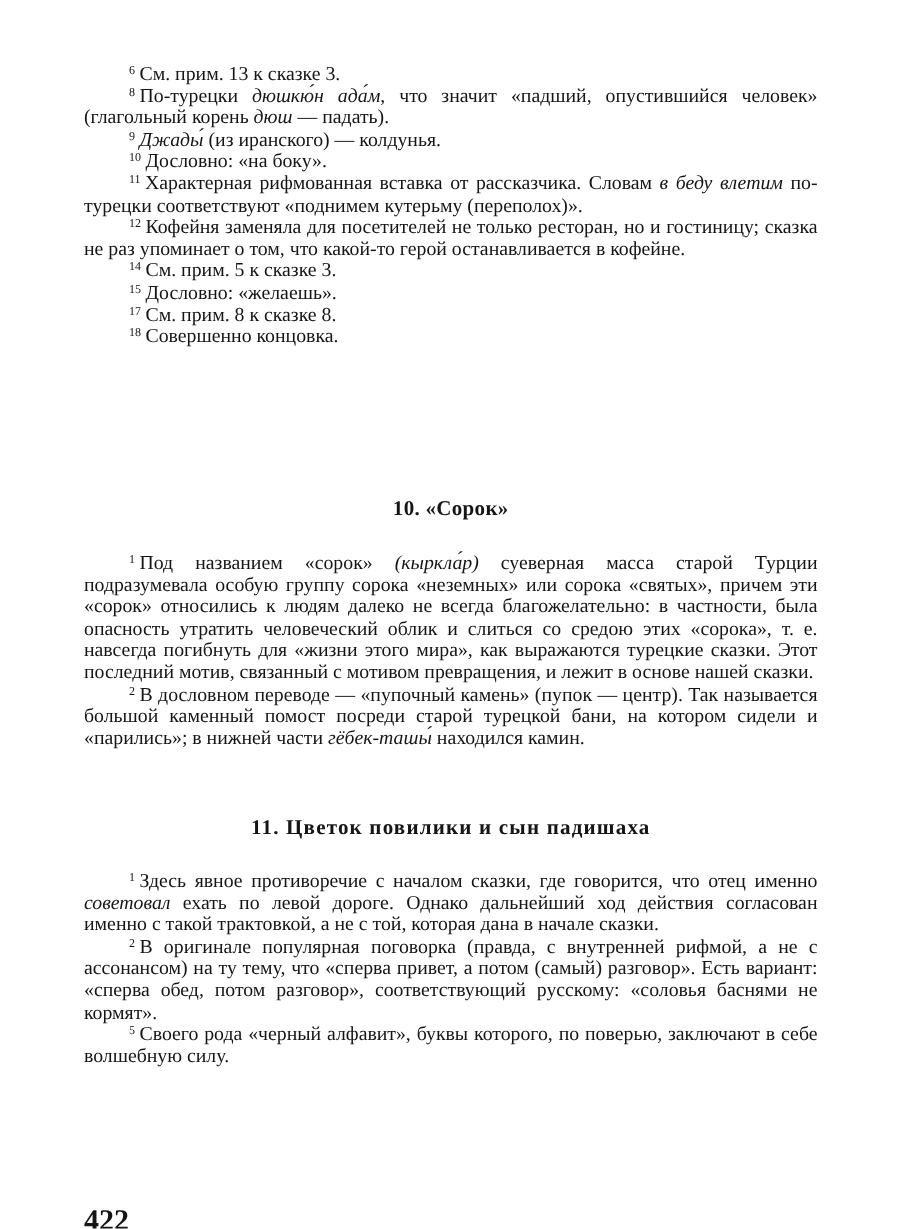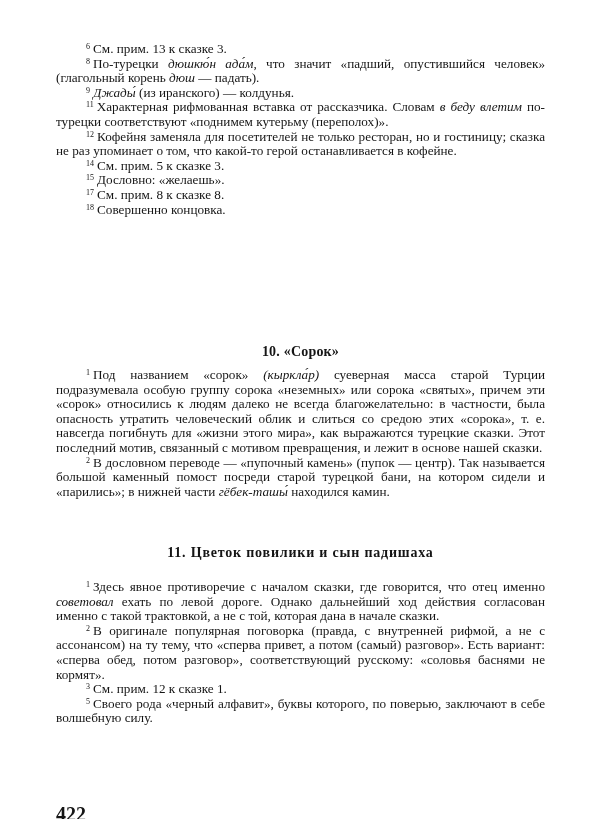--- a/index.html
+++ b/index.html
@@ -3,51 +3,51 @@
 <meta charset="utf-8">
 <style>
   html, body { margin: 0; padding: 0; background: #ffffff; }
   body { width: 600px; height: 819px; position: relative; overflow: hidden;
          font-family: "Liberation Serif", "DejaVu Serif", serif; color: #151515; }
   .page { position: absolute; left: 56px; top: 42px; width: 489px; }
   .fn { font-size: 13.2px; line-height: 14.6px; text-align: justify; margin: 0; text-indent: 30px; }
   .fn sup { font-size: 8px; vertical-align: 4px; line-height: 0; margin-right: 3px; }
   .fn i { font-style: italic; }
   .heading { font-size: 14px; text-align: center; margin: 0; letter-spacing: 0.2px; }
-  .h10 { position: absolute; top: 290px; left: 0; right: 0; margin-top: 12px; }
+  .h10 { position: absolute; top: 290px; left: 0; right: 0; }
   .h11 { position: absolute; top: 503px; left: 0; right: 0; letter-spacing: 0.8px; }
   .block1 { position: absolute; top: 0; left: 0; right: 0; }
   .block2 { position: absolute; top: 326px; left: 0; right: 0; }
   .block3 { position: absolute; top: 538px; left: 0; right: 0; }
   .folio { position: absolute; left: 56px; top: 803px; font-size: 20px; font-weight: bold; }
 </style>
 </head>
 <body>
 
 <div class="page">
   <div class="block1">
       <p class="fn"><sup>6</sup><span>См. прим. 13 к сказке 3.</span></p>
       <p class="fn"><sup>8</sup><span>По-турецки </span><i>дюшкю́н ада́м</i><span>, что значит «падший, опустившийся человек» (глагольный корень </span><i>дюш</i><span> — падать).</span></p>
       <p class="fn"><sup>9</sup><i>Джады́</i><span> (из иранского) — колдунья.</span></p>
+      <p class="fn"><sup>10</sup><span>Дословно: «на боку».</span></p>
       <p class="fn"><sup>11</sup><span>Характерная рифмованная вставка от рассказчика. Словам </span><i>в беду влетим</i><span> по-турецки соответствуют «поднимем кутерьму (переполох)».</span></p>
       <p class="fn"><sup>12</sup><span>Кофейня заменяла для посетителей не только ресторан, но и гостиницу; сказка не раз упоминает о том, что какой-то герой останавливается в кофейне.</span></p>
       <p class="fn"><sup>14</sup><span>См. прим. 5 к сказке 3.</span></p>
       <p class="fn"><sup>15</sup><span>Дословно: «желаешь».</span></p>
       <p class="fn"><sup>17</sup><span>См. прим. 8 к сказке 8.</span></p>
       <p class="fn"><sup>18</sup><span>Совершенно концовка.</span></p>
     </div>
 
   <h2 class="heading h10">10. «Сорок»</h2>
   <div class="block2">
       <p class="fn"><sup>1</sup><span>Под названием «сорок» </span><i>(кыркла́р)</i><span> суеверная масса старой Турции подразумевала особую группу сорока «неземных» или сорока «святых», причем эти «сорок» относились к людям далеко не всегда благожелательно: в частности, была опасность утратить человеческий облик и слиться со средою этих «сорока», т. е. навсегда погибнуть для «жизни этого мира», как выражаются турецкие сказки. Этот последний мотив, связанный с мотивом превращения, и лежит в основе нашей сказки.</span></p>
       <p class="fn"><sup>2</sup><span>В дословном переводе — «пупочный камень» (пупок — центр). Так называется большой каменный помост посреди старой турецкой бани, на котором сидели и «парились»; в нижней части </span><i>гёбек-ташы́</i><span> находился камин.</span></p>
     </div>
 
   <h2 class="heading h11">11. Цветок повилики и сын падишаха</h2>
   <div class="block3">
       <p class="fn"><sup>1</sup><span>Здесь явное противоречие с началом сказки, где говорится, что отец именно </span><i>советовал</i><span> ехать по левой дороге. Однако дальнейший ход действия согласован именно с такой трактовкой, а не с той, которая дана в начале сказки.</span></p>
       <p class="fn"><sup>2</sup><span>В оригинале популярная поговорка (правда, с внутренней рифмой, а не с ассонансом) на ту тему, что «сперва привет, а потом (самый) разговор». Есть вариант: «сперва обед, потом разговор», соответствующий русскому: «соловья баснями не кормят».</span></p>
-      <p class="fn"><sup>3</sup><span>См. прим. 12 к сказке 1.</span></p>
       <p class="fn"><sup>5</sup><span>Своего рода «черный алфавит», буквы которого, по поверью, заключают в себе волшебную силу.</span></p>
     </div>
 </div>
 
 <div class="folio">422</div>
 
 </body></html>

